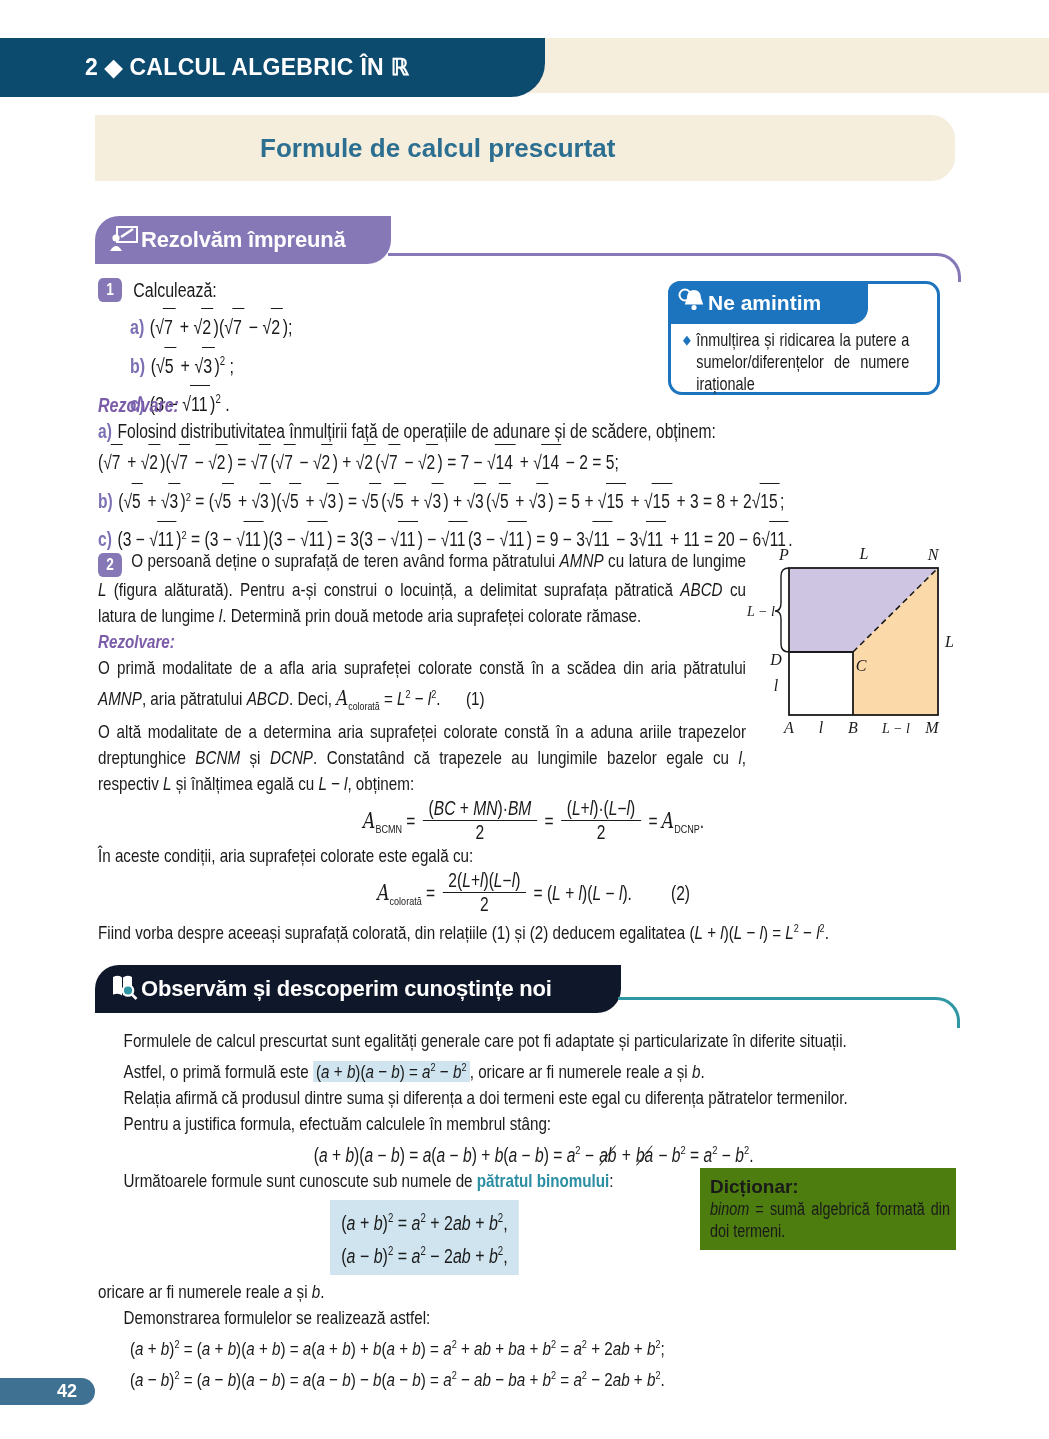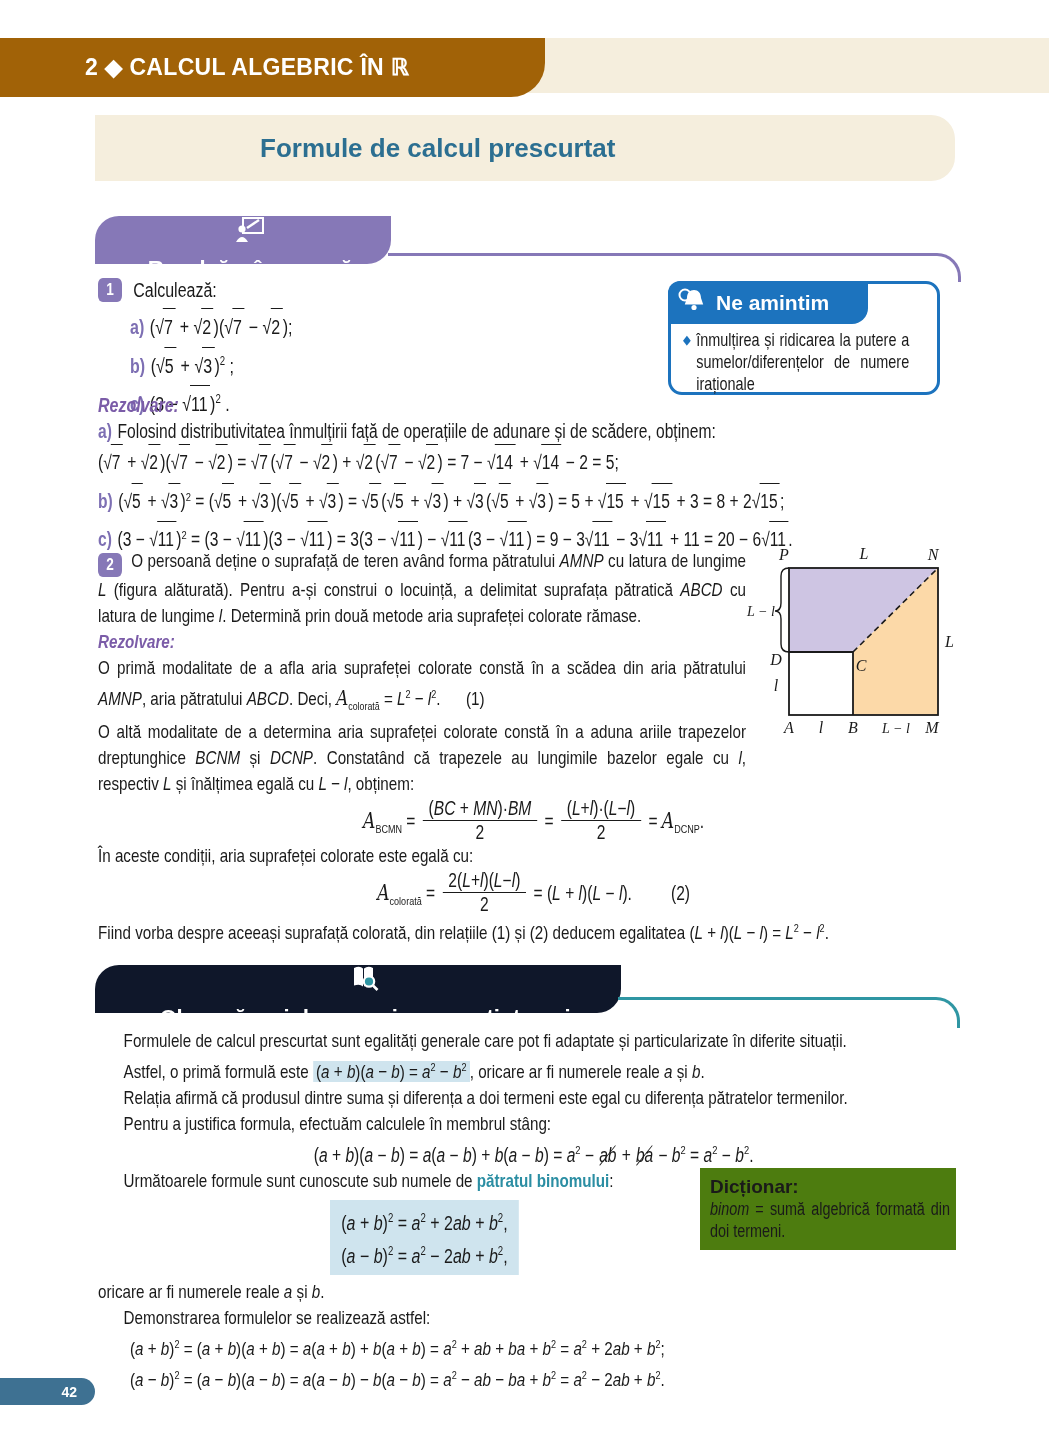--- a/index.html
+++ b/index.html
@@ -1,49 +1,49 @@
 <!DOCTYPE html>
 <html lang="ro"><head>
 <meta charset="utf-8">
 <style>
   html,body{margin:0;padding:0;background:#e8e8e8;}
   .page{position:relative;width:1049px;height:1439px;background:#ffffff;
         font-family:"Liberation Sans",sans-serif;color:#1a1a1a;overflow:hidden;margin:0 auto;}
 
   
   .top-cream{position:absolute;left:0;top:38px;width:1049px;height:55px;background:#f5eedd;}
-  .top-teal{position:absolute;left:0;top:38px;width:545px;height:59px;background:#a16207;
+  .top-teal{position:absolute;left:0;top:38px;width:545px;height:59px;background:#0c4a6e;
             border-radius:0 0 34px 0;display:flex;align-items:center;padding-left:85px;box-sizing:border-box;}
   .top-teal span{color:#fff;font-weight:bold;font-size:23px;letter-spacing:.3px;}
 
   
   .lesson-bar{position:absolute;left:95px;top:115px;width:860px;height:66px;background:#f5eedd;
               border-radius:0 24px 24px 0;}
   .lesson-tab{position:absolute;left:95px;top:115px;width:125px;height:68px;background:#3e7192;
               border-radius:26px 0 26px 0;display:flex;align-items:center;justify-content:center;
               color:#fff;font-size:23px;font-weight:bold;}
   .lesson-title{position:absolute;left:240px;top:115px;height:66px;display:flex;align-items:center;
                 color:#2c6f91;font-size:26px;font-weight:bold;margin-left:20px;}
 
   
-  .sec-bar{position:absolute;height:48px;display:flex;align-items:center;gap:10px;
-           padding-left:14px;box-sizing:border-box;border-radius:24px 0 24px 0;flex-direction:column;}
+  .sec-bar{position:absolute;height:48px;display:flex;align-items:center;gap:2px;
+           padding-left:14px;box-sizing:border-box;border-radius:24px 0 24px 0;}
   .sec-bar .sec-title{color:#fff;font-size:22px;font-weight:bold;letter-spacing:-.2px;}
   .sec1{left:95px;top:216px;width:296px;background:#8678b7;}
   .sec2{left:95px;top:965px;width:526px;background:#0f172a;}
   .sec1-line{position:absolute;left:388px;top:253px;width:570px;height:26px;
              border-top:3px solid #8678b7;border-right:3px solid #8678b7;border-top-right-radius:24px;}
   .sec2-line{position:absolute;left:618px;top:997px;width:339px;height:28px;
              border-top:3px solid #2f96a3;border-right:3px solid #2f96a3;border-top-right-radius:24px;}
 
   
   .remember{position:absolute;left:668px;top:281px;width:272px;height:114px;background:#fff;
             border:3px solid #1c73be;border-radius:14px;box-sizing:border-box;}
   .remember-tab{position:absolute;left:-3px;top:-3px;width:200px;height:43px;background:#1c73be;
-                border-radius:12px 0 16px 0;display:flex;align-items:center;gap:8px;padding-left:10px;box-sizing:border-box;}
+                border-radius:12px 0 16px 0;display:flex;align-items:center;gap:0;padding-left:10px;box-sizing:border-box;}
   .remember-tab span{color:#fff;font-size:21px;font-weight:bold;}
   .remember-body{position:absolute;left:12px;top:45px;width:290px;display:flex;gap:7px;
                  font-size:18.5px;line-height:22px;text-align:justify;
                  transform:scaleX(0.78);transform-origin:0 0;}
   .remember-body .diamond{color:#1c73be;font-size:13px;line-height:22px;}
 
   
   .condense{transform:scaleX(0.8);transform-origin:0 0;font-size:19px;}
 
   .p1{position:absolute;left:98px;top:277px;width:700px;line-height:26px;}
@@ -100,21 +100,21 @@
              transform:scaleX(0.8);transform-origin:0 0;}
 
   
   .figure{position:absolute;left:746px;top:543px;width:300px;height:205px;}
   .figure text{font-family:"Liberation Serif",serif;font-style:italic;font-size:16px;fill:#1a1a1a;}
   .figure text.meas{font-size:14px;}
 
   
   .page-tab{position:absolute;left:0;top:1378px;width:95px;height:27px;background:#3e7192;
             border-radius:0 14px 14px 0;display:flex;align-items:center;justify-content:flex-end;
-            padding-right:18px;box-sizing:border-box;color:#fff;font-weight:bold;font-size:14px;}
+            padding-right:18px;box-sizing:border-box;color:#fff;font-weight:bold;font-size:18px;}
 
   .bar-icon{flex:0 0 auto;}
 </style>
 </head>
 <body>
 
 <div class="page">
 
   <div class="top-cream"></div>
   <div class="top-teal">

